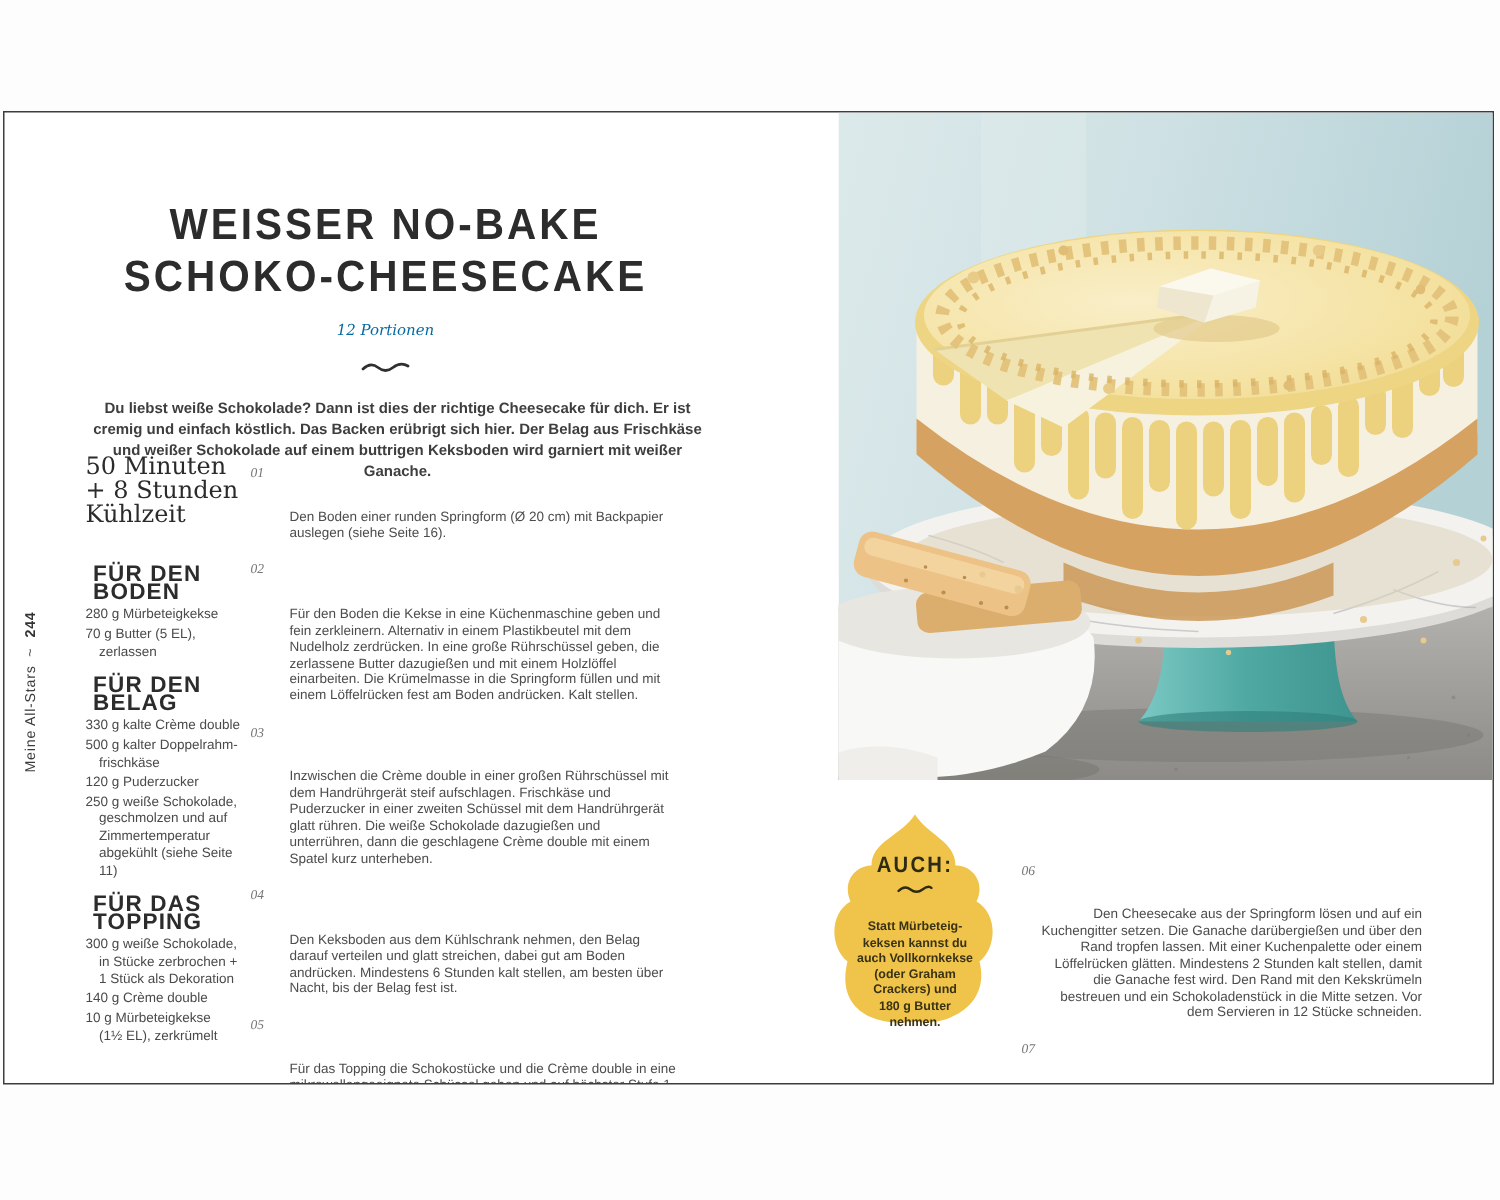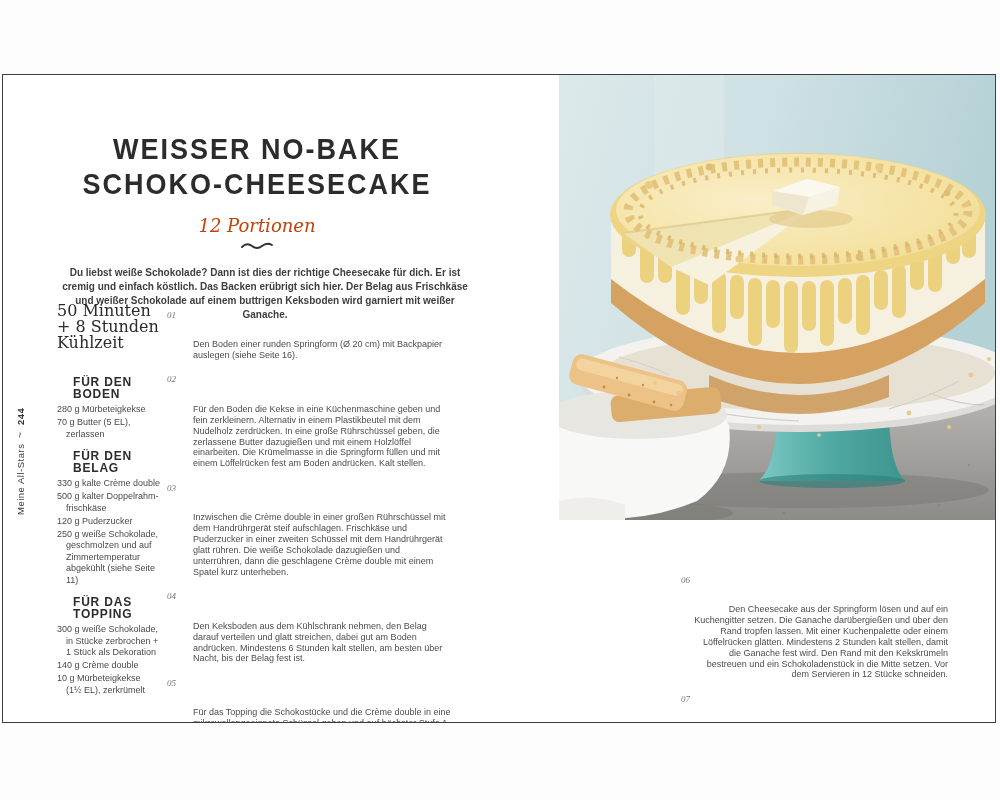--- a/index.html
+++ b/index.html
@@ -17,35 +17,35 @@
   }
   .margin-vertical .squig-ch { font-size: 10px; color: #555; }
   .page-num { font-weight: bold; color: #333; }
   .title {
     position: absolute; left: 30px; top: 60px; width: 448px; text-align: center;
     font-weight: 700; font-size: 27px; line-height: 32px; letter-spacing: 2px;
     color: #2c2c2c; transform: scaleY(1.08);
   }
   .portions {
     position: absolute; left: 30px; top: 140px; width: 448px; text-align: center;
-    font-family: "DejaVu Serif", serif; font-style: italic; font-size: 18px; color: #c2410c;
+    font-family: "DejaVu Serif", serif; font-style: italic; font-size: 10px; color: #0369a1;
   }
   .squiggle { position: absolute; left: 30px; top: 162px; width: 448px; text-align: center; }
   .intro {
     position: absolute; left: 52px; top: 191px; width: 420px; text-align: center;
     font-weight: bold; font-size: 10px; line-height: 14px; color: #3e3e3e;
   }
   .sidebar { position: absolute; left: 54px; top: 228px; width: 110px; font-size: 9px; line-height: 11.5px; color: #4a4a4a; }
   .time {
     font-family: "DejaVu Serif", serif; font-size: 16px;
     line-height: 16px; color: #2b2b2b; margin-bottom: 26px;
   }
   .ing-head {
-    font-weight: bold; font-size: 12px; letter-spacing: 0.8px; color: #2c2c2c;
-    margin: 11px 0 4px 16px; transform-origin: left; }
+    font-weight: bold; font-size: 15px; letter-spacing: 0.8px; color: #2c2c2c;
+    margin: 11px 0 4px 5px; transform-origin: left; }
   .ing-item { white-space: pre-line; padding-left: 9px; text-indent: -9px; margin-bottom: 1.5px; }
   .steps { position: absolute; left: 164px; top: 234px; width: 292px; }
   .steps-right { position: absolute; left: 661px; top: 499px; width: 284px; text-align: right; }
   .step { display: flex; margin-bottom: 13px; }
   .step-num {
     font-family: Liberation Serif, serif; font-style: italic; font-size: 9px;
     color: #767676; width: 26px; flex: 0 0 26px; padding-top: 0.5px;
   }
   .step-text { font-size: 9px; line-height: 10.9px; color: #4c4c4c; width: 258px; margin-top: 30px; }
   
@@ -274,20 +274,38 @@
         <circle cx="96" cy="308" r="2"></circle>
         <circle cx="350" cy="338" r="2.4"></circle>
       <circle cx="390" cy="352" r="2"></circle>
         <circle cx="200" cy="352" r="2.2"></circle>
         <circle cx="260" cy="360" r="1.8"></circle>
       <circle cx="412" cy="300" r="2.4"></circle>
         <circle cx="430" cy="284" r="2"></circle>
     </g>
   </svg>
 
+  <div class="tip-blob">
+    <svg class="blob-shape" width="118" height="146" viewBox="0 0 118 146">
+      <path d="M59,2 C68,16 86,20 86,36 C98,36 106,48 100,60 C114,68 114,90 102,100 C110,132 76,144 59,140 C32,144 6,132 14,100 C2,90 2,68 16,60 C10,46 20,36 30,36 C30,20 50,16 59,2 Z" fill="#F0C44A"></path>
+    </svg>
+    <div class="tip-content">
+      <div class="tip-head">AUCH:</div>
+      <svg width="26" height="8" viewBox="0 0 26 8" style="margin-top:2px;">
+        <path d="M2,5 Q6,1 10,4 T18,4 T24,3" fill="none" stroke="#2f2a12" stroke-width="1.6" stroke-linecap="round"></path>
+      </svg>
+      <div class="tip-text">Statt Mürbeteig-
+keksen kannst du
+auch Vollkornkekse
+(oder Graham
+Crackers) und
+180 g Butter
+nehmen.</div>
+    </div>
+  </div>
 
   <div class="steps-right">
     <div class="step">
       <div class="step-num">06</div>
       <div class="step-text">Den Cheesecake aus der Springform lösen und auf ein Kuchengitter setzen. Die Ganache darübergießen und über den Rand tropfen lassen. Mit einer Kuchenpalette oder einem Löffelrücken glätten. Mindestens 2 Stunden kalt stellen, damit die Ganache fest wird. Den Rand mit den Kekskrümeln bestreuen und ein Schokoladenstück in die Mitte setzen. Vor dem Servieren in 12 Stücke schneiden.</div>
     </div>
     <div class="step">
       <div class="step-num">07</div>
       <div class="step-text">Der Kuchen hält sich im Kühlschrank 3 Tage.</div>
     </div>

